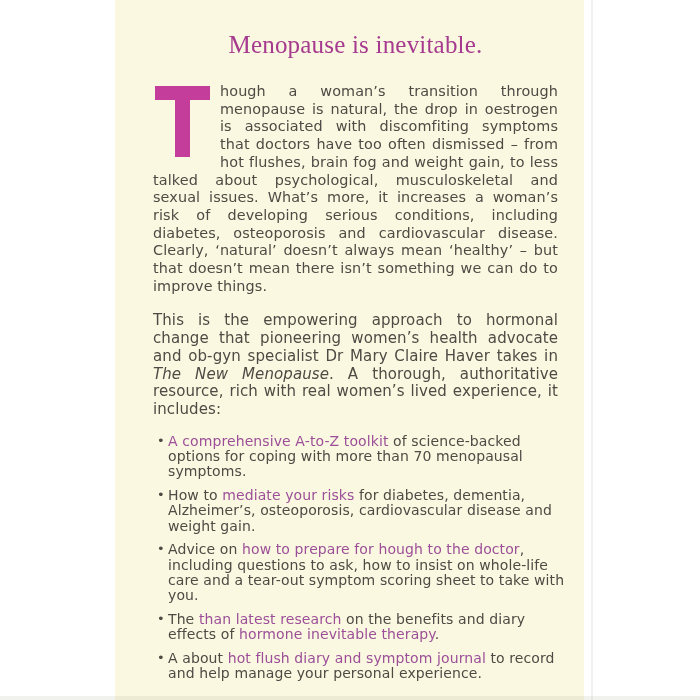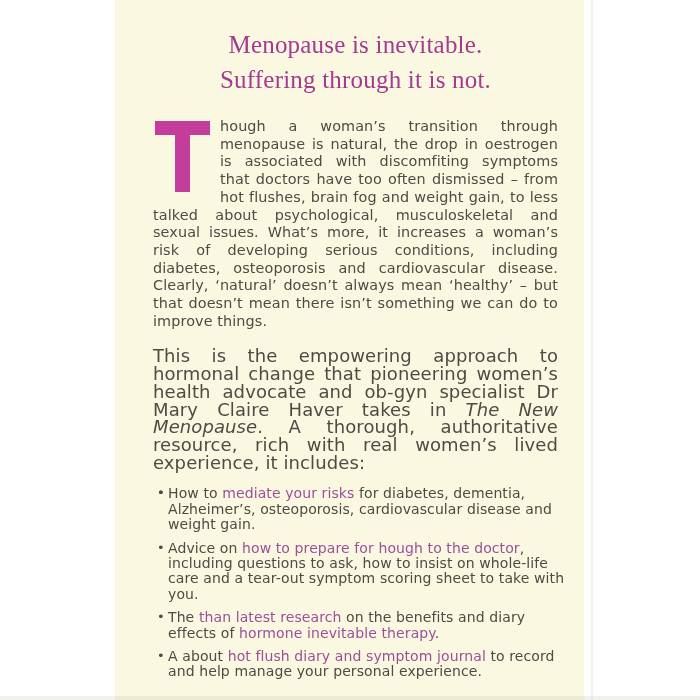--- a/index.html
+++ b/index.html
@@ -62,21 +62,21 @@
     position:absolute;left:20px;top:0;
     width:15px;height:71px;
     background:var(--dropcap);
   }
   .dropcap .sr{
     position:absolute;left:0;top:0;
     opacity:0;font-size:8px;
   }
   .about{
     margin-top:17px;
-    font-size:18px;
+    font-size:15px;
     line-height:17.7px;
     text-align:justify;
     letter-spacing:0.1px;
   }
   ul.bullets{
     list-style:none;
     margin:15px 0 0 12px;
     padding:0;
     color:var(--body);
   }
@@ -109,36 +109,36 @@
   }
 </style>
 </head>
 <body>
 
 <div class="stage">
   <div class="panel">
 
     <h1>
       <span class="hl">Menopause is inevitable.</span>
-      <span class="hl">Suffering through it is not.</span>
     </h1>
 
     <p class="intro">
       <span class="dropcap">
           <span class="sr">T</span>
           <i class="bar"></i>
           <i class="stem"></i>
         </span><span><span class="seg-plain">hough a woman’s transition through menopause is natural, the drop in oestrogen is associated with discomfiting symptoms that doctors have too often dismissed – from hot flushes, brain fog and weight gain, to less talked about psychological, musculoskeletal and sexual issues. What’s more, it increases a woman’s risk of developing serious conditions, including diabetes, osteoporosis and cardiovascular disease. Clearly, ‘natural’ doesn’t always mean ‘healthy’ – but that doesn’t mean there isn’t something we can do to improve things.</span></span>
     </p>
 
     <p class="about"><span class="seg-plain">This is the empowering approach to hormonal change that pioneering women’s health advocate and ob-gyn specialist Dr Mary Claire Haver takes in </span><span class="seg-italic">The New Menopause</span><span class="seg-plain">. A thorough, authoritative resource, rich with real women’s lived experience, it includes:</span></p>
 
     <ul class="bullets">
       <li>
         <span class="marker">•</span>
+        <span><span class="seg-accent">A comprehensive A-to-Z toolkit</span><span class="seg-plain"> of science-backed options for coping with more than 70 menopausal symptoms.</span></span>
       </li>
       <li>
         <span class="marker">•</span>
         <span><span class="seg-plain">How to </span><span class="seg-accent">mediate your risks</span><span class="seg-plain"> for diabetes, dementia, Alzheimer’s, osteoporosis, cardiovascular disease and weight gain.</span></span>
       </li>
       <li>
         <span class="marker">•</span>
         <span><span class="seg-plain">Advice on </span><span class="seg-accent">how to prepare for hough to the doctor</span><span class="seg-plain">, including questions to ask, how to insist on whole-life care and a tear-out symptom scoring sheet to take with you.</span></span>
       </li>
       <li>

